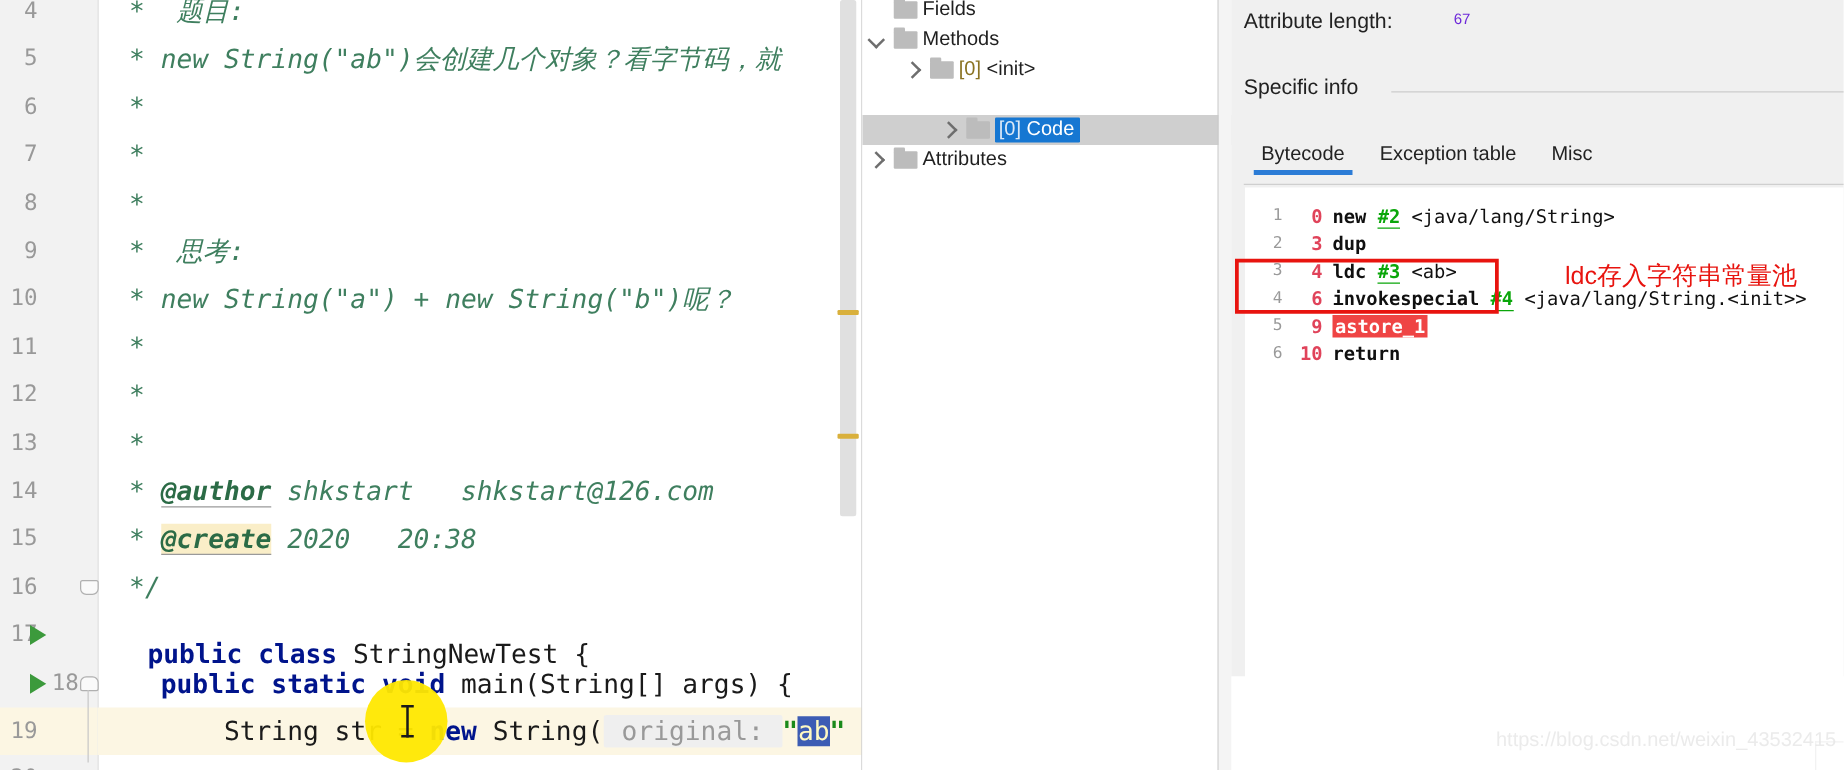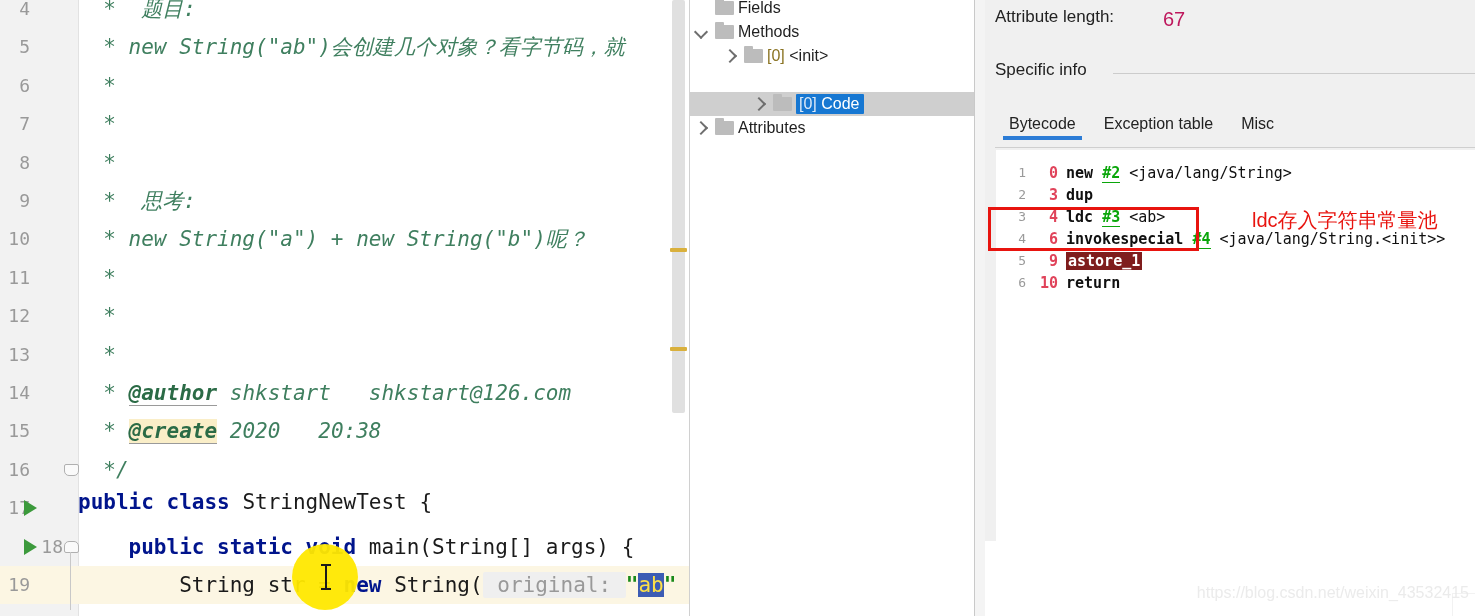--- a/index.html
+++ b/index.html
@@ -29,21 +29,21 @@
   .cline{position:absolute;left:0;height:38.4px;line-height:38.4px;white-space:pre;
          font-family:"DejaVu Sans Mono",monospace;font-size:21px;}
   .cur-line-bg{position:absolute;left:0;width:612px;height:38.4px;background:#fcf6e3;}
   .cmt{color:#3f7f5f;font-style:italic;}
   .tag{color:#2b6b46;font-weight:bold;font-style:italic;border-bottom:1px solid #9a9a9a;}
   .tag-hl{background:#faeec8;}
   .kw{color:#00148c;font-weight:bold;}
   .ident{color:#1a1a1a;}
   .hint{color:#999999;background:#efefef;border-radius:2px;padding:1px 2px;font-style:normal;}
   .str{color:#1a8a1a;font-weight:bold;}
-  .sel{background:#3c5cb4;color:#fde047;}
+  .sel{background:#3c5cb4;color:#fef9c3;}
 
   .caret-blob{position:absolute;width:66px;height:66px;border-radius:50%;background:#ffe800;opacity:.95;}
   .caret-ibeam{position:absolute;width:2px;height:26px;background:#1a1a1a;}
   .caret-ibeam:before,.caret-ibeam:after{content:"";position:absolute;left:-4px;width:10px;height:2px;background:#1a1a1a;}
   .caret-ibeam:before{top:0;}
   .caret-ibeam:after{bottom:0;}
 
   
   .ed-scroll{position:absolute;left:672px;top:0;width:13px;height:100%;}
   .ed-thumb{position:absolute;left:0;top:0;width:13px;height:413px;background:#e0e0e0;border-radius:2px;}
@@ -64,37 +64,37 @@
   .tfolder i:before{content:"";position:absolute;left:0;top:-3px;width:9px;height:4px;background:#bcbcbc;border-radius:1px 1px 0 0;}
   .tlabel{white-space:nowrap;font-family:"Liberation Sans",sans-serif;}
   .tidx{color:#8a7322;}
   .tsel-label{background:#1677d2;color:#ffffff;padding:1px 4px 2px 3px;border-radius:1px;}
   .tree-right-edge{position:absolute;left:974px;top:0;width:1px;height:616px;background:#c9c9c9;}
   .tree-scroll{position:absolute;left:975px;top:0;width:10px;height:616px;background:#f4f4f4;}
 
   
   .detail{position:absolute;left:985px;top:0;width:490px;height:541px;background:#f0f0f0;}
   .attr-row{position:absolute;left:10px;top:7px;font-size:17px;color:#222222;}
-  .attr-val{position:absolute;left:178px;top:8px;font-size:20px;color:#be185d;}
+  .attr-val{position:absolute;left:178px;top:8px;font-size:12px;color:#6d28d9;}
   .spec-label{position:absolute;left:10px;top:60px;font-size:17px;color:#222222;}
   .spec-rule{position:absolute;left:128px;top:73px;right:0;height:1px;background:#cccccc;}
 
   .tabs{position:absolute;left:10px;top:115px;display:flex;gap:0px;align-items:flex-end;}
   .tab{font-size:16px;color:#222222;padding:0 14px 7px 14px;position:relative;}
   .tab.active:after{content:"";position:absolute;left:8px;right:8px;bottom:0;height:4px;background:#2c7cd6;}
   .tab-rule{position:absolute;left:10px;top:147px;width:480px;height:1px;background:#cfcfcf;}
 
   .bclist{position:absolute;left:11px;top:150px;width:479px;height:455px;background:#ffffff;overflow:hidden;}
   .bline{position:absolute;left:0;height:22px;line-height:22px;white-space:pre;font-family:"DejaVu Sans Mono",monospace;font-size:15px;}
   .bnum{position:absolute;left:8px;width:22px;text-align:right;color:#9a9a9a;font-size:13px;}
   .boff{position:absolute;left:36px;width:26px;text-align:right;color:#e0435a;font-weight:bold;}
   .bmn{position:absolute;left:70px;color:#101010;font-weight:bold;}
   .bref{color:#0aa60a;font-weight:bold;border-bottom:1px solid #0aa60a;}
   .bdesc{color:#101010;font-weight:normal;}
-  .bsel{background:#7f1d1d;color:#ffffff;padding:0 2px;}
+  .bsel{background:#ef4444;color:#ffffff;padding:0 2px;}
 
   .annot-box{position:absolute;left:988px;top:207px;width:205px;height:38px;border:3px solid #e8140f;}
   .annot-text{position:absolute;left:1252px;top:207px;font-size:20px;color:#e8140f;font-family:"Liberation Sans",sans-serif;white-space:nowrap;}
 
   .watermark{position:absolute;right:6px;bottom:14px;font-size:16px;color:#ebebeb;font-family:"Liberation Sans",sans-serif;white-space:nowrap;}
   .wm-corner{position:absolute;right:0;bottom:0;width:22px;height:22px;border-left:1px solid #e8e8e8;border-top:1px solid #e8e8e8;transform:rotate(0deg);opacity:.55;}
 </style>
 </head>
 <body>
 
@@ -170,21 +170,21 @@
         <div class="cline" style="top: 105.2px;"><span class="cmt">  *</span></div>
         <div class="cline" style="top: 143.6px;"><span class="cmt">  *</span></div>
         <div class="cline" style="top: 182px;"><span class="cmt">  *  思考:</span></div>
         <div class="cline" style="top: 220.4px;"><span class="cmt">  * new String("a") + new String("b")呢？</span></div>
         <div class="cline" style="top: 258.8px;"><span class="cmt">  *</span></div>
         <div class="cline" style="top: 297.2px;"><span class="cmt">  *</span></div>
         <div class="cline" style="top: 335.6px;"><span class="cmt">  *</span></div>
         <div class="cline" style="top: 374px;"><span class="cmt">  * </span><span class="tag">@author</span><span class="cmt"> shkstart   shkstart@126.com</span></div>
         <div class="cline" style="top: 412.4px; text-align: right;"><span class="cmt">  * </span><span class="tag tag-hl">@create</span><span class="cmt"> 2020   20:38</span></div>
         <div class="cline" style="top: 450.8px;"><span class="cmt">  */</span></div>
-        <div class="cline" style="top: 483px;"><span class="kw">public class </span><span class="ident">StringNewTest {</span></div>
+        <div class="cline" style="top: 504px; padding-left: 40px;"><span class="kw">public class </span><span class="ident">StringNewTest {</span></div>
         <div class="cline" style="top: 527.6px;"><span class="ident">    </span><span class="kw">public static void </span><span class="ident">main(String[] args) {</span></div>
         <div class="cur-line-bg" style="top: 566px;"></div>
         <div class="cline" style="top: 566px;"><span class="ident">        </span><span class="ident">String </span><span class="ident">str</span><span class="ident"> = </span><span class="kw">new </span><span class="ident">String(</span><span class="hint"> original: </span><span class="str">"</span><span class="sel">ab</span><span class="str">"</span></div>
         <div class="cline" style="top: 604.4px;"><span class="ident"> </span></div>
       </div>
 
     <div class="caret-blob" style="left:292px;top:544px;"></div>
     <div class="caret-ibeam" style="left:325px;top:564px;"></div>
 
     <div class="ed-scroll">

